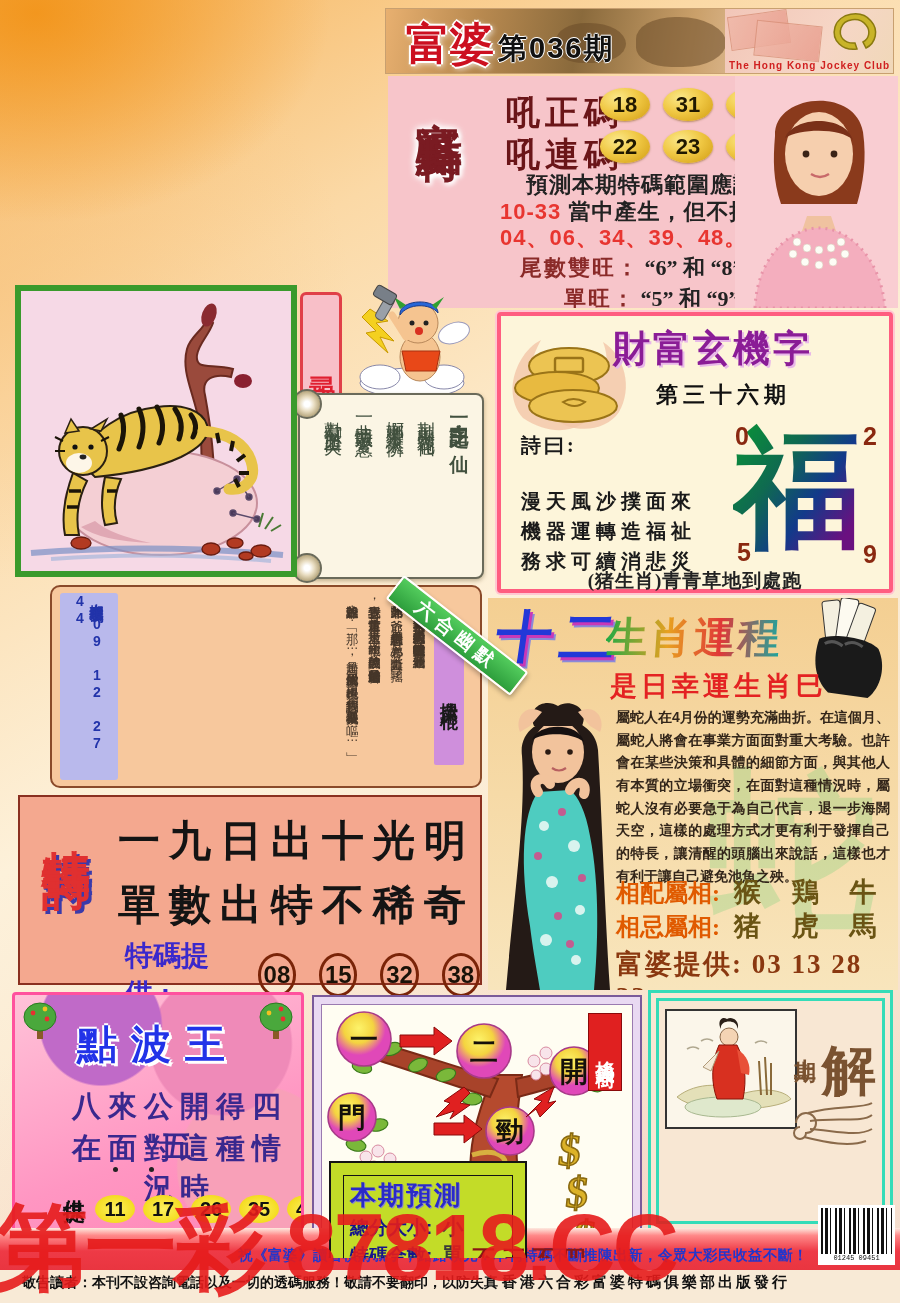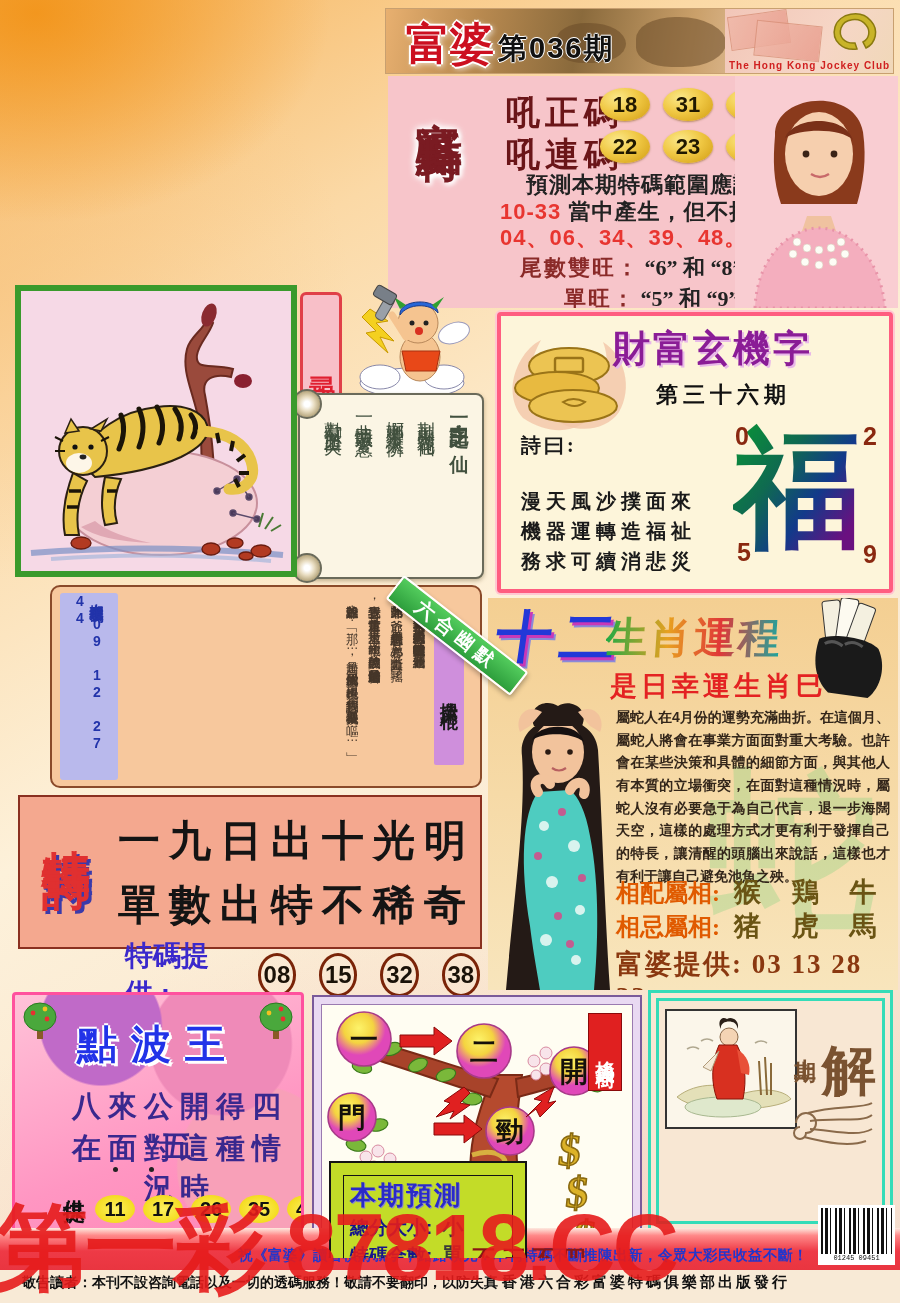--- a/index.html
+++ b/index.html
@@ -92,21 +92,21 @@
   #humor-text p { margin-block-end:7px; }
   #humor-side { position:absolute; right:16px; top:36px; width:30px; height:142px; background:#cf8fdc; border-radius:2px;
     display:flex; align-items:center; justify-content:center;}
   #humor-side div { writing-mode:vertical-rl; text-orientation:upright; font-size:18px; font-weight:bold; color:#1a1a1a; letter-spacing:5px;}
   #humor-banner { left:404px; top:575px; width:158px; height:30px; transform:rotate(38deg); transform-origin:left top;
     background:linear-gradient(#53cc5d,#2d9e3c); border:2px solid #fff; border-radius:3px; color:#fff; font-weight:bold;
     font-size:19px; letter-spacing:6px; display:flex; align-items:center; justify-content:center;
     box-shadow:2px 2px 5px rgba(0,0,0,.3); z-index:5;}
 
   
-  #spoem { left:18px; top:795px; width:464px; height:154px; background:#f4a88f; border:2px solid #8a3020;}
+  #spoem { left:18px; top:795px; width:464px; height:190px; background:#f4a88f; border:2px solid #8a3020;}
   #spoem-title { position:absolute; left:14px; top:14px; height:166px; writing-mode:vertical-rl; text-orientation:upright;
     font-size:48px; font-weight:bold; color:#e03030; letter-spacing:6px; text-shadow:3px 3px 0 #3a3aaa;}
   .spoem-line { position:absolute; left:98px; font-size:42px; font-weight:bold; color:#141414; letter-spacing:9px;
     font-family:"Liberation Serif","DejaVu Serif",serif; white-space:nowrap;}
   #spoem-provide { position:absolute; left:105px; top:140px; display:flex; align-items:center; gap:23px;}
   #spoem-provide .plabel { font-size:28px; font-weight:bold; color:#3a28cc;}
   .pcircle { width:44px; height:44px; border:3px solid #7a2408; border-radius:50%; display:flex; align-items:center;
     justify-content:center; font-size:24px; font-weight:bold; color:#1a1208;}
 
   
@@ -365,20 +365,21 @@
     <div id="mystic-issue" class="abs">第三十六期</div>
     <div class="abs poem-label serif">詩曰:</div>
     <div class="abs mpoem" style="top:172px;">漫天風沙撲面來</div>
     <div class="abs mpoem" style="top:202px;">機器運轉造福祉</div>
     <div class="abs mpoem" style="top:232px;">務求可續消悲災</div>
     <div id="fu-char" class="abs">福</div>
     <div class="abs fu-corner" style="left:234px;top:106px;">0</div>
     <div class="abs fu-corner" style="left:362px;top:106px;">2</div>
     <div class="abs fu-corner" style="left:236px;top:222px;">5</div>
     <div class="abs fu-corner" style="left:362px;top:224px;">9</div>
+    <div id="mystic-hint" class="abs">(猪生肖)青青草地到處跑</div>
   </div>
 
   <div id="humor" class="abs">
     <div id="lucky-strip">
       <div>本期幸運號碼 09 12 27 44</div>
     </div>
     <div id="humor-text">
       <p>爺爺快不行了，我們兄弟去看望，奶奶給我們每人煮了一碗面，爺爺艱難的掏出兩根古色古香的筷子，遞給我們哥倆</p>
       <p>兄弟問爺爺:「爺爺，您是不是想告訴我們，兄弟齊心，其力斷金？」搖頭</p>
       <p>我直覺告訴我，這肯定是古董筷子，于是搶過來，用筷子吃面，然後裝傻的說:「這是爺爺送給咱的普通筷子」</p>

